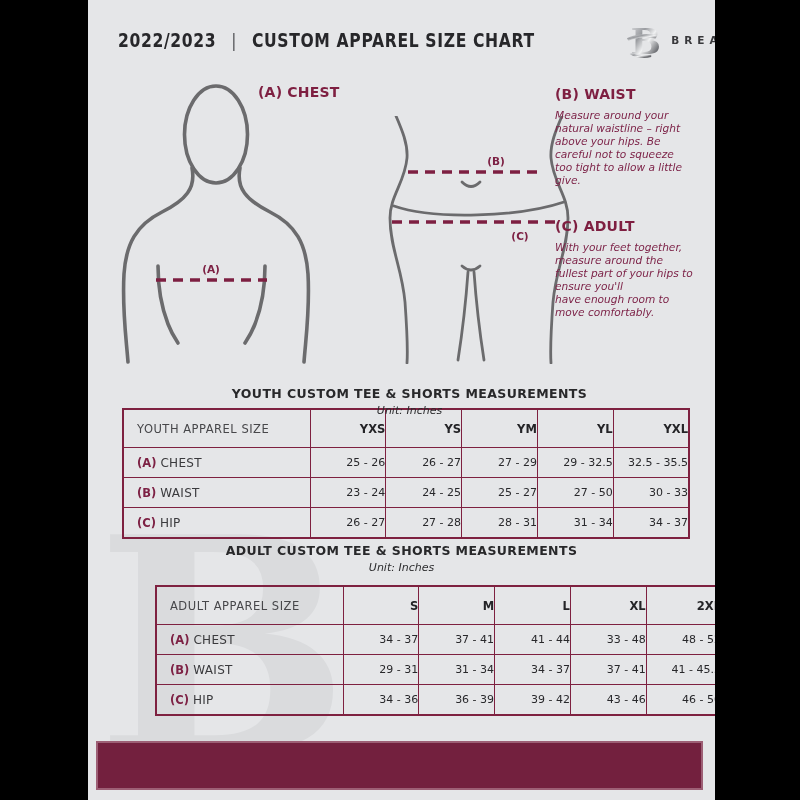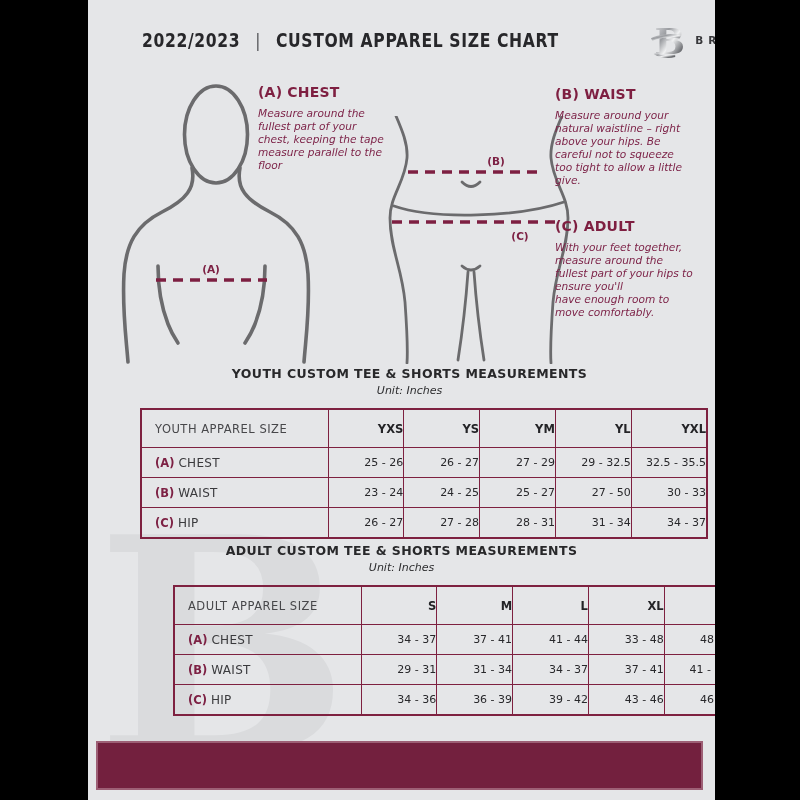--- a/index.html
+++ b/index.html
@@ -15,21 +15,21 @@
   
   .watermark {
     position:absolute; left:8px; top:498px; z-index:0;
     font-family:"DejaVu Serif","Liberation Serif",serif;
     font-weight:bold; font-size:300px; line-height:1; color:#dadbdd;
     user-select:none;
   }
   
   .header {
     position:absolute; left:30px; right:22px; top:20px; height:40px; z-index:2;
-    display:flex; justify-content:space-between; align-items:center;margin-left:24px;
+    display:flex; justify-content:space-between; align-items:center;
   }
   .hl-inner {
     display:inline-block; transform:scaleX(0.82); transform-origin:left center;
     white-space:nowrap; font-weight:bold; font-size:19px; letter-spacing:0.8px;
     color:#27272a;
   }
   .pipe { font-weight:normal; margin:0 11px; color:#45454a; font-size:17px; }
   .brand { display:flex; align-items:center; gap:9px; }
   .brand-name {
     font-weight:bold; font-size:10.5px; letter-spacing:5px; color:#38383b;
@@ -46,30 +46,30 @@
   }
   .guide p {
     margin:0; font-style:italic; font-weight:500; font-size:10.6px;
     line-height:12.9px; color:#7d2348; white-space:pre-line;
   }
   .guide-a { left:170px; top:84px; width:130px; }
   .guide-b { left:467px; top:86px; width:133px; }
   .guide-c { left:467px; top:218px; width:138px; }
   
   .tbl-head { position:absolute; left:0; right:0; text-align:center; z-index:2; }
-  .tbl-head.youth { top:366px;padding-left:16px; }
+  .tbl-head.youth { top:386px;padding-left:16px; }
   .tbl-head.adult { top:543px; }
   .tbl-title { font-weight:bold; font-size:12.5px; letter-spacing:0.4px; color:#28282a; }
   .tbl-unit { font-style:italic; font-weight:500; font-size:11px; color:#2c2c2e; margin-top:3px; }
   .tbl-wrap { position:absolute; left:34px; width:568px; z-index:1; }
   .tbl-wrap.youth { top:408px; }
   .tbl-wrap.adult { top:585px;padding-left:33px; }
   table.size-table {
     width:568px; border-collapse:collapse; table-layout:fixed;
-    border:2px solid #7e2140; background:transparent;margin-left:18px;
+    border:2px solid #7e2140; background:transparent;
   }
   .size-table col.c0 { width:187px; }
   .size-table th, .size-table td { border:1.5px solid #7e2140; padding:0; }
   .size-table thead th { height:37px; font-weight:bold; font-size:11.5px; color:#242427; text-align:right; }
   .size-table thead th.label-col {
     font-weight:normal; font-size:11.5px; color:#47474a; letter-spacing:0.5px;
     text-align:left; padding-left:13px;
   }
   .size-table tbody td { height:29px; text-align:right; font-size:11px; color:#28282b; }
   .size-table tbody td.label-col { text-align:left; padding-left:13px; }
@@ -139,21 +139,20 @@
       <path d="M 90 156 C 92 184 95 212 100 244"></path>
     </g>
     <line x1="24" y1="56" x2="160" y2="56" stroke="#7d1f41" stroke-width="3.4" stroke-dasharray="10 7"></line>
     <text class="marker-text" x="112" y="49" text-anchor="middle" font-size="10.5">(B)</text>
     <line x1="8" y1="106" x2="174" y2="106" stroke="#7d1f41" stroke-width="3.4" stroke-dasharray="10 7"></line>
     <text class="marker-text" x="136" y="124" text-anchor="middle" font-size="10.5">(C)</text>
   </svg>
 
   <div class="guide guide-a">
     <h3>(A) CHEST</h3>
-    <p>Measure around the fullest part of your chest, keeping the tape measure parallel to the floor</p>
   </div>
   <div class="guide guide-b">
     <h3>(B) WAIST</h3>
     <p>Measure around your natural waistline – right above your hips. Be careful not to squeeze too tight to allow a little give.</p>
   </div>
   <div class="guide guide-c">
     <h3>(C) ADULT</h3>
     <p>With your feet together, measure around the fullest part of your hips to ensure you'll
 have enough room to move comfortably.</p>
   </div>

